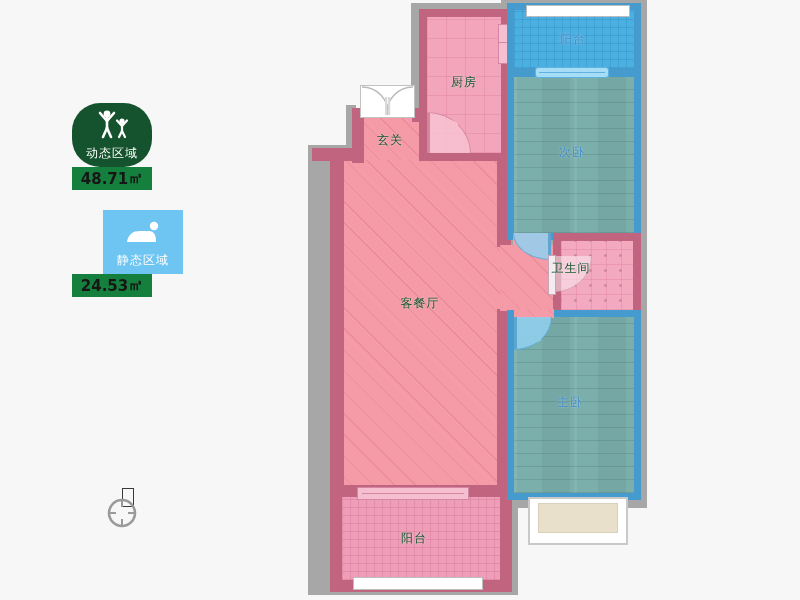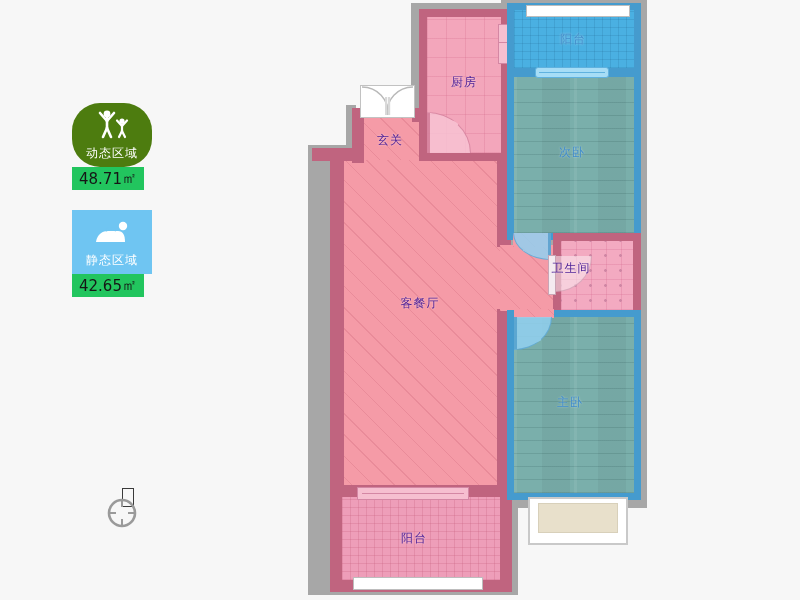--- a/index.html
+++ b/index.html
@@ -5,22 +5,22 @@
   html,body{margin:0;padding:0;}
   body{width:800px;height:600px;background:#f7f7f7;position:relative;overflow:hidden;
        font-family:"DejaVu Sans","Liberation Sans",sans-serif;}
   .abs{position:absolute;}
 
   
   .card{width:80px;position:absolute;left:72px;}
   .card-box{width:80px;height:64px;display:flex;flex-direction:column;align-items:center;justify-content:flex-end;}
   .card-box svg{margin-bottom:2px;}
   .card-label{color:#fff;font-size:12px;letter-spacing:1px;padding-bottom:5px;}
-  .card-bar{width:72px;height:23px;background:#22c55e;display:flex;align-items:center;justify-content:center;
-            font-size:15px;color:#161616;}
+  .card-bar{width:80px;height:23px;background:#15803d;display:flex;align-items:center;justify-content:center;
+            font-size:15px;color:#161616;font-weight:bold;}
   
   .compass-circle{left:107px;top:498px;width:30px;height:30px;}
   .north-box{left:122px;top:488px;width:10px;height:17px;border:1.6px solid #3a3a3a;
              color:transparent;font-size:12px;overflow:hidden;background:#f7f7f7;}
 
   
   .gray{background:#a7a7a7;}
   .pinkwall{background:#c0647f;}
   .bluewall{background:#459bce;}
 
@@ -49,28 +49,28 @@
   
   .window{background:#fff;border:1px solid #bdbdbd;box-sizing:border-box;}
   .slider-pink{background:#f6bfd0;border:1px solid #d487a4;box-sizing:border-box;}
   .slider-pink::after{content:"";position:absolute;left:4%;right:4%;top:45%;height:1px;background:#d487a4;}
   .slider-blue{background:#a6ddf6;border:1px solid #5fb2df;border-radius:3px;box-sizing:border-box;}
   .slider-blue::after{content:"";position:absolute;left:4%;right:4%;top:45%;height:1px;background:#5fb2df;}
   .arc{box-sizing:border-box;}
 
   
   .rlabel{position:absolute;transform:translate(-50%,-50%);font-size:12px;letter-spacing:1px;white-space:nowrap;}
-  .lab-pink{color:#4c1d95;text-shadow:0 0 2px rgba(255,255,255,.65);text-align:right;}
+  .lab-pink{color:#14532d;text-shadow:0 0 2px rgba(255,255,255,.65);text-align:right;}
   .lab-blue{color:#3f8ccb;text-shadow:0 0 2px rgba(255,255,255,.55);}
 </style>
 </head>
 <body>
 
 <div class="card" style="top:103px;">
-  <div class="card-box" style="background:#4d7c0f;border-radius:28px;">
+  <div class="card-box" style="background:#14532d;border-radius:28px;">
     <svg width="40" height="34" viewBox="0 0 40 34">
       <g stroke="#fff" stroke-width="2.6" stroke-linecap="round" fill="#fff">
         <circle cx="15" cy="5" r="3.4" stroke="none"></circle>
         <line x1="15" y1="9" x2="15" y2="19"></line>
         <line x1="15" y1="12" x2="8" y2="4"></line>
         <line x1="15" y1="12" x2="22" y2="4"></line>
         <line x1="15" y1="19" x2="11" y2="28"></line>
         <line x1="15" y1="19" x2="19" y2="28"></line>
       </g>
       <g stroke="#fff" stroke-width="2.2" stroke-linecap="round" fill="#fff">
@@ -84,30 +84,30 @@
     </svg>
     <span class="card-label">动态区域</span>
   </div>
   <div class="card-bar">
       <span>48.71</span>
       <span>㎡</span>
     </div>
 </div>
 
 <div class="card" style="top:210px;">
-  <div class="card-box" style="background:#6fc5f2;">
+  <div class="card-box" style="background:#6fc5f2;margin-left:31px;">
     <svg width="44" height="32" viewBox="0 0 44 32">
       <circle cx="33" cy="8" r="4.2" fill="#fff"></circle>
       <path d="M6,24 c1,-8 7,-11 12,-11 l10,0 c5,0 7,4 7,11 z" fill="#fff"></path>
       <path d="M16,13 a6,6 0 0 1 10,0" fill="none" stroke="#6fc5f2" stroke-width="2"></path>
     </svg>
     <span class="card-label">静态区域</span>
   </div>
   <div class="card-bar">
-      <span>42.65</span>
+      <span>24.53</span>
       <span>㎡</span>
     </div>
 </div>
 
 <span class="abs north-box">北</span>
 <svg class="abs compass-circle" viewBox="0 0 30 30">
   <circle cx="15" cy="15" r="13" fill="none" stroke="#9a9a9a" stroke-width="2.6"></circle>
   <line x1="15" y1="3" x2="15" y2="9" stroke="#9a9a9a" stroke-width="2"></line>
   <line x1="15" y1="21" x2="15" y2="27" stroke="#9a9a9a" stroke-width="2"></line>
   <line x1="3" y1="15" x2="9" y2="15" stroke="#9a9a9a" stroke-width="2"></line>

